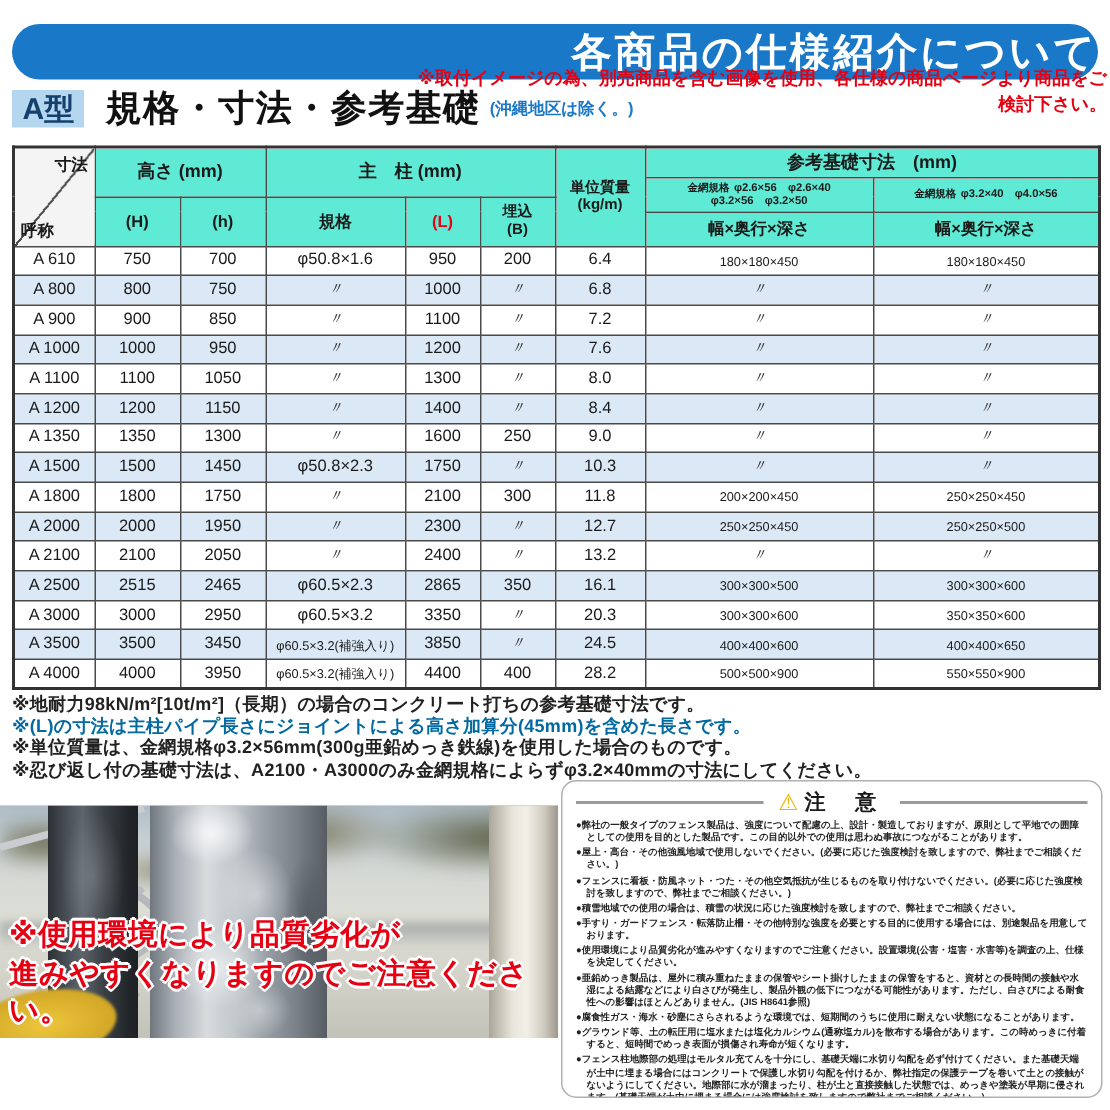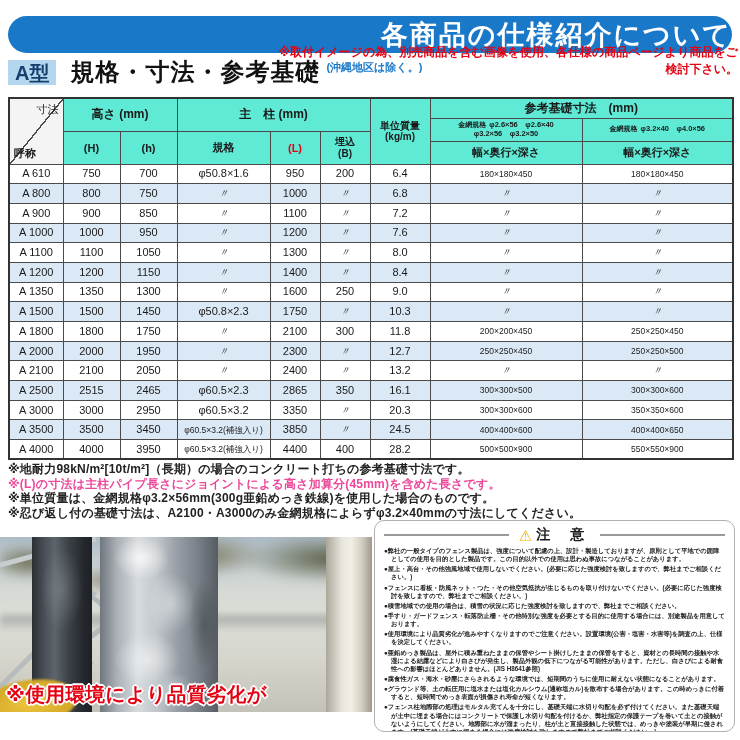--- a/index.html
+++ b/index.html
@@ -15,21 +15,21 @@
     background:#1a78c8; border-radius:19px;
     display:flex; align-items:center; justify-content:flex-end;
   }
   .banner span { color:#fff; font-size:27px; font-weight:bold; letter-spacing:2px; }
 
   .red-notice {
     position:absolute; right:2px; top:44px; width:460px;
     font-size:12px; font-weight:bold; color:#e50012; text-align:right;
   }
 
-  .title-row { position:absolute; left:8px; top:60px; display:flex; align-items:flex-start; }
+  .title-row { position:absolute; left:8px; top:60px; display:flex; align-items:center; }
   .type-badge {
     background:#b5d6ef; color:#15406e; font-size:20px; font-weight:bold;
     padding:3px 7px 2px; margin-right:14px; line-height:1;
   }
   .section-title { font-size:24px; font-weight:bold; color:#111; letter-spacing:1px; line-height:1; }
   .section-note { font-size:11px; font-weight:bold; color:#1a78c8; margin-left:6px; padding-bottom:1px; }
 
   
   table.spec {
     position:absolute; left:8px; top:97px; width:724px;
@@ -45,35 +45,35 @@
   thead .red { color:#e50012; }
   thead .two-line { font-size:10px; line-height:1.15; }
   thead .mesh { font-size:7.5px; line-height:1.15; font-weight:bold; }
   thead .mesh .mlabel { font-size:7px; margin-right:3px; }
   .corner {
     position:relative;
     background:
       linear-gradient(to bottom right, transparent calc(50% - 0.7px), #4a4a4a calc(50% - 0.7px), #4a4a4a calc(50% + 0.7px), transparent calc(50% + 0.7px)),
       #f4f4f4 !important;
   }
-  .corner .c-top { position:absolute; top:3px; right:4px; font-size:11px; font-weight:normal;margin-left:12px; }
+  .corner .c-top { position:absolute; top:3px; right:4px; font-size:11px; font-weight:bold;margin-left:12px; }
   .corner .c-bot { position:absolute; bottom:3px; left:4px; font-size:11px; font-weight:bold; }
 
   tbody td { font-size:11px; height:19.7px; background:#fff; line-height:1; }
   tbody tr.alt td { background:#dbe9f6; }
   tbody td.small { font-size:8.5px; }
   tbody td.ditto { font-style:italic; color:#333; }
 
   
   .footnotes { position:absolute; left:8px; top:462px; width:724px; }
   .footnotes div { font-size:12px; line-height:14.6px; color:#222; font-weight:bold; letter-spacing:0.2px; }
-  .footnotes div.fn-red { color:#ec4899; }
-
-  
-  .photo { position:absolute; left:0; top:537px; width:372px; height:175px; overflow:hidden; background:#5eead4; }
+  .footnotes div.fn-red { color:#0369a1; }
+
+  
+  .photo { position:absolute; left:0; top:537px; width:372px; height:155px; overflow:hidden; background:#5eead4; }
   .ph-bg { position:absolute; inset:0;
     background:linear-gradient(180deg,#aebcc6 0%,#c2cdd2 12%,#d4d8d4 28%,#dcded6 45%,#d5d5cc 70%,#c3c2b9 100%); }
   .ph-trees { position:absolute; left:0; top:0; width:100%; height:62px; filter:blur(5px);
     background:
       radial-gradient(ellipse 70px 26px at 8% 40%, #6a6b50 0%, transparent 70%),
       radial-gradient(ellipse 90px 30px at 55% 30%, #7d7a60 0%, transparent 70%),
       radial-gradient(ellipse 120px 34px at 88% 35%, #5d6148 0%, transparent 72%),
       radial-gradient(ellipse 60px 18px at 30% 70%, #8c8870 0%, transparent 70%); }
   .ph-road { position:absolute; left:0; top:78px; width:100%; height:14px; filter:blur(3px);
     background:linear-gradient(180deg,rgba(120,126,128,.55),rgba(160,164,160,.2)); }
@@ -362,20 +362,21 @@
     <path d="M0 150 L95 55" stroke="#b8bcbf" stroke-width="5" fill="none"></path>
     <path d="M0 203 L60 140" stroke="#c2c6c9" stroke-width="5" fill="none"></path>
     <path d="M92 60 Q120 78 96 96 Q70 112 92 128" stroke="#b5b9bc" stroke-width="5" fill="none"></path>
   </svg>
   <div class="ph-post-left"></div>
   <div class="ph-post-main"></div>
   <div class="ph-pole-right"></div>
   <div class="ph-yellow"></div>
   <div class="photo-caption">
     <div>※使用環境により品質劣化が</div>
+    <div>進みやすくなりますのでご注意ください。</div>
   </div>
 </div>
 
 <div class="caution">
   <div class="caution-head">
     <span class="rule"></span>
     <span class="warn-icon">⚠</span>
     <span class="ctitle">注 意</span>
     <span class="rule"></span>
   </div>

